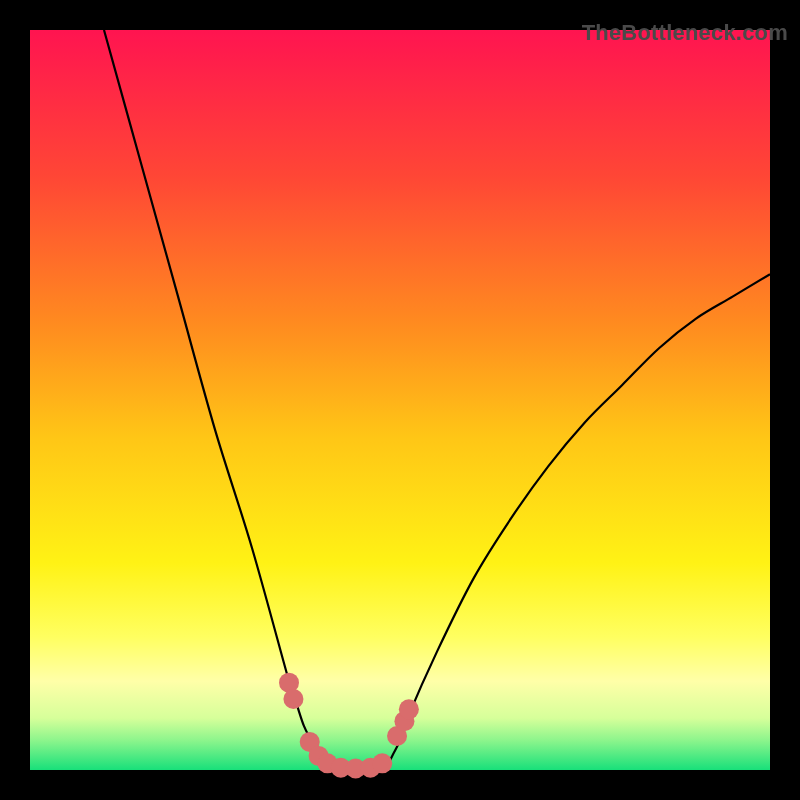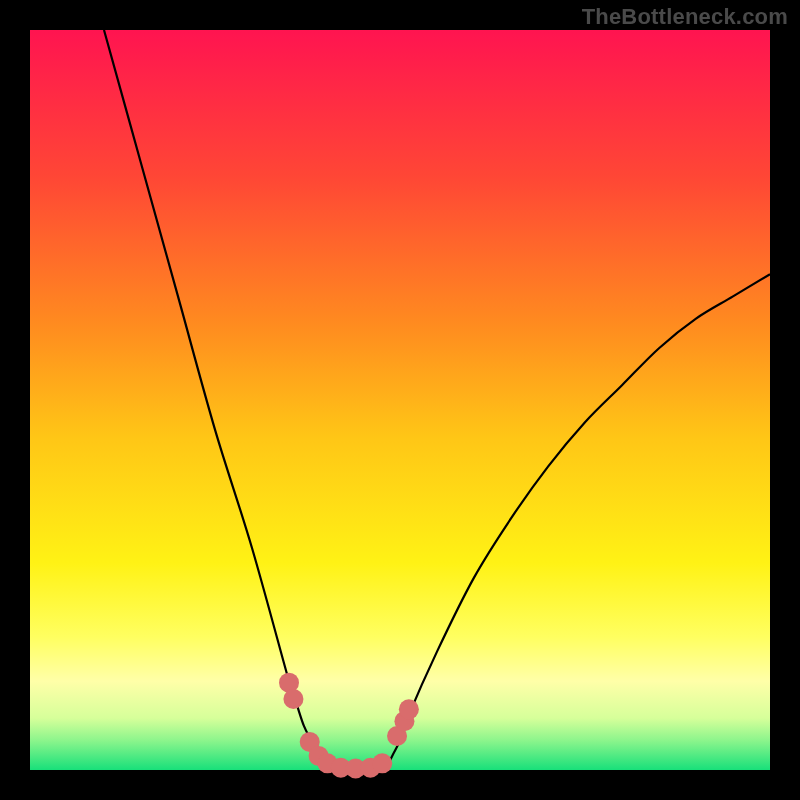--- a/index.html
+++ b/index.html
@@ -14,21 +14,21 @@
   .frame {
     position: absolute;
     top: 0;
     left: 0;
     width: 800px;
     height: 800px;
     background: #000;
   }
   .branding {
     position: absolute;
-    top: 4px;
+    top: 20px;
     right: 12px;
     color: #4a4a4a;
     font-size: 22px;
     font-weight: 600;
     letter-spacing: 0.2px;
     z-index: 10;
   }
   svg {
     display: block;
   }

